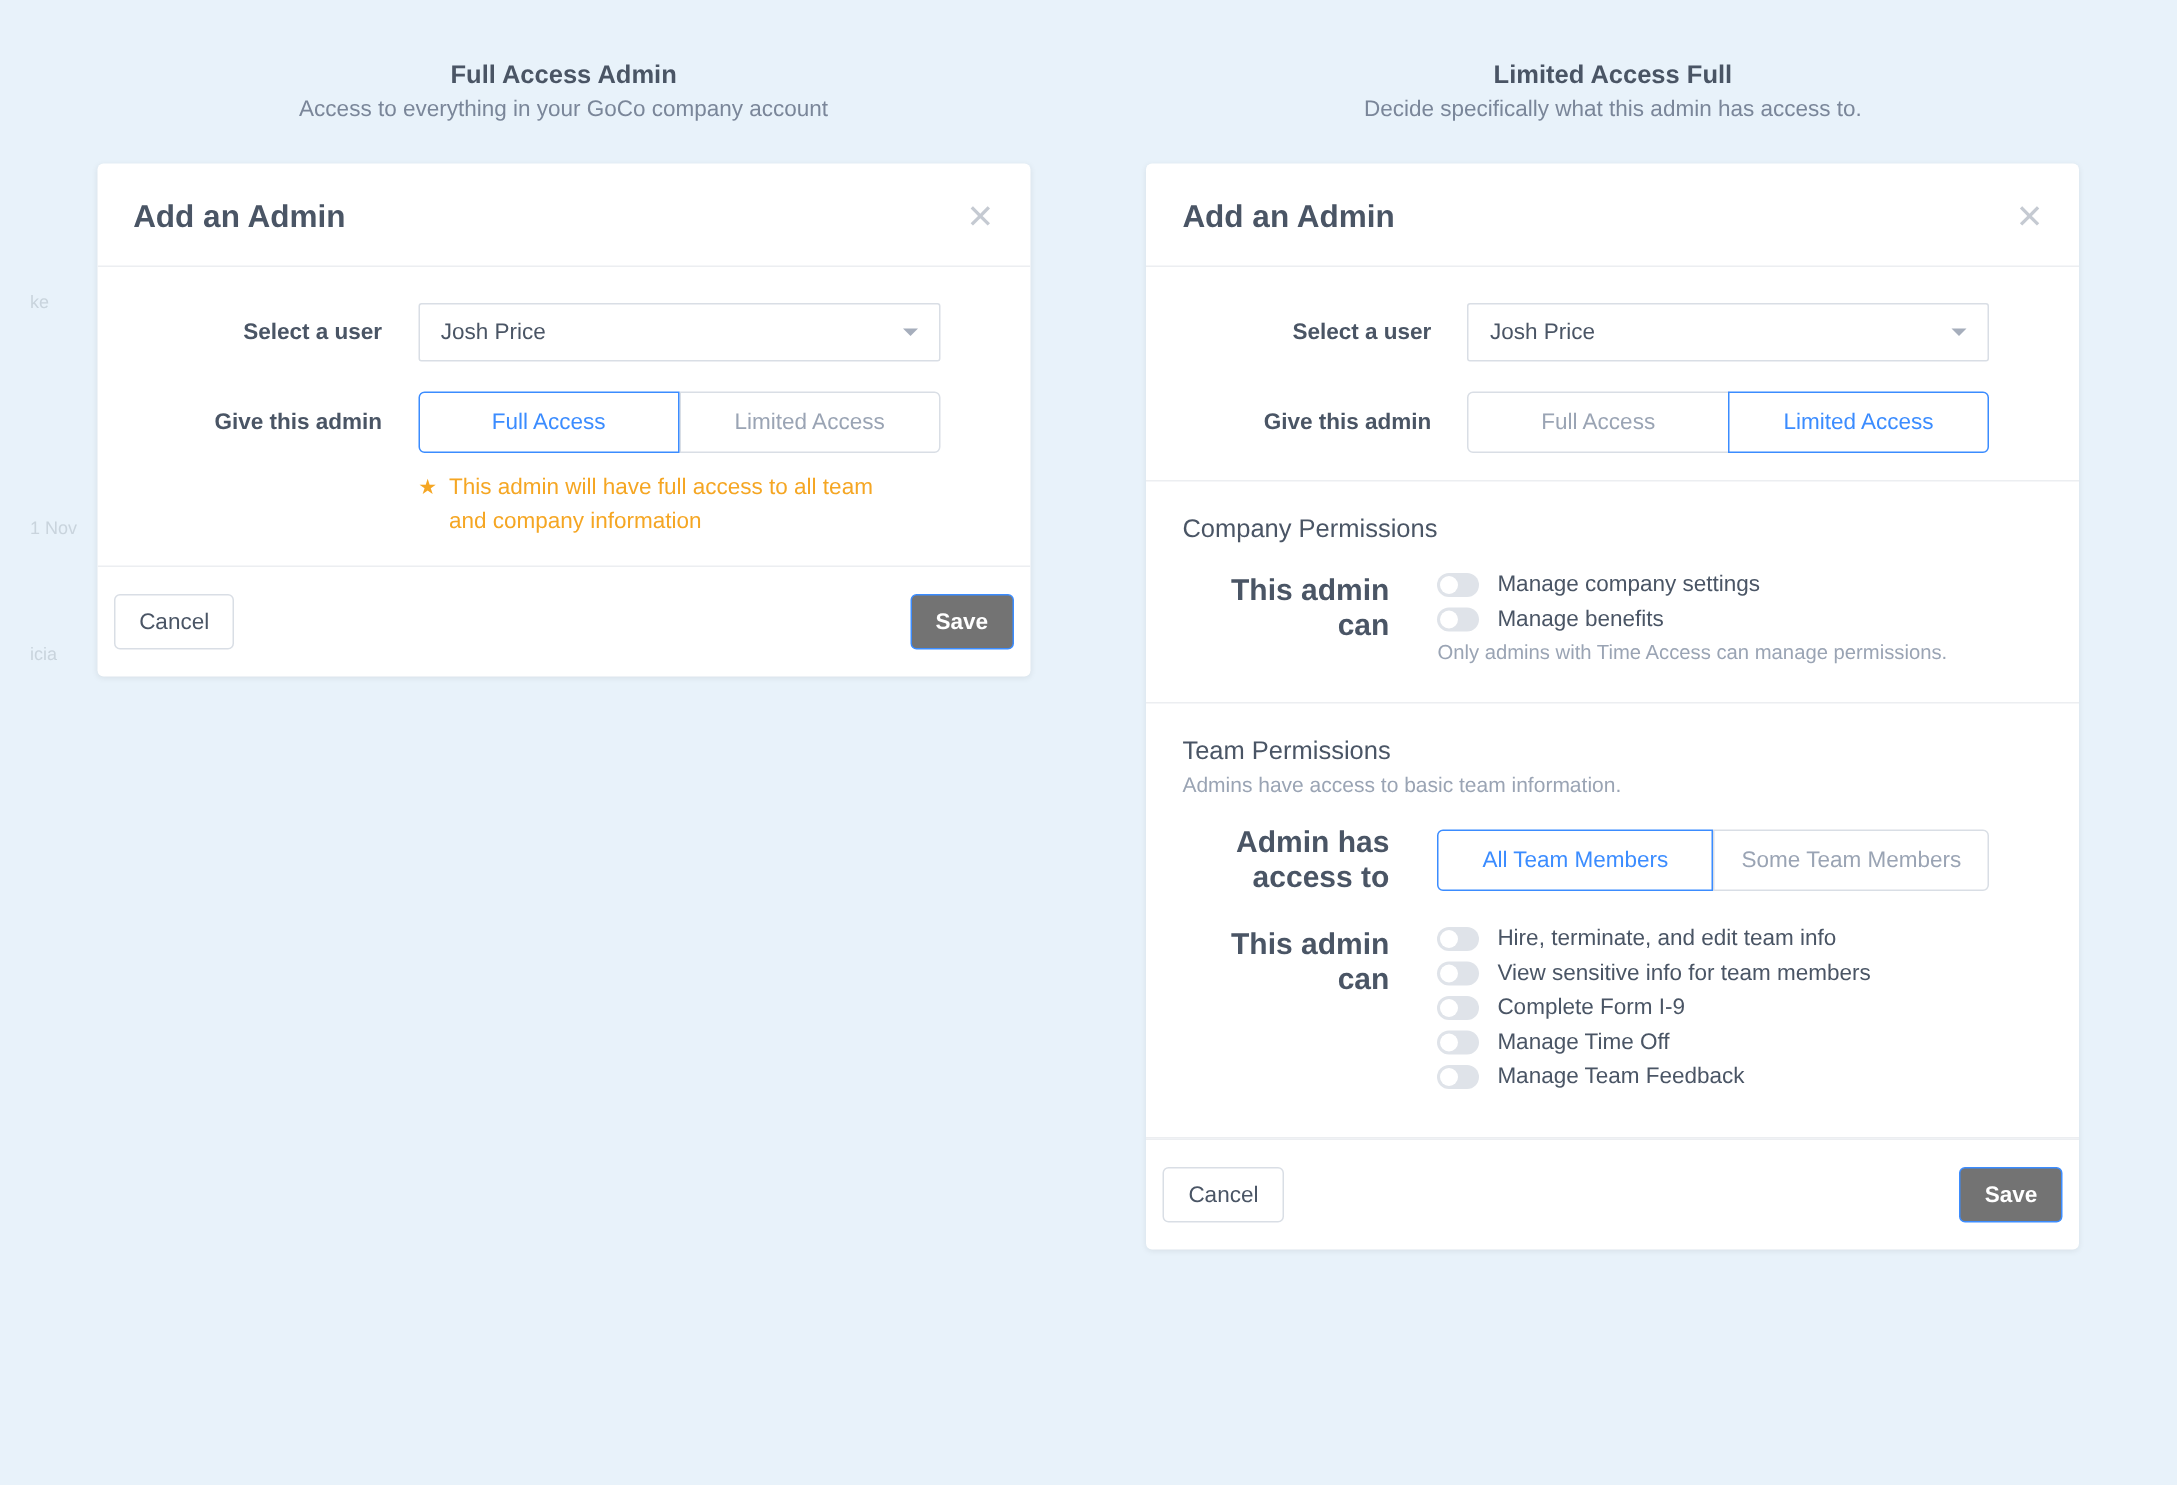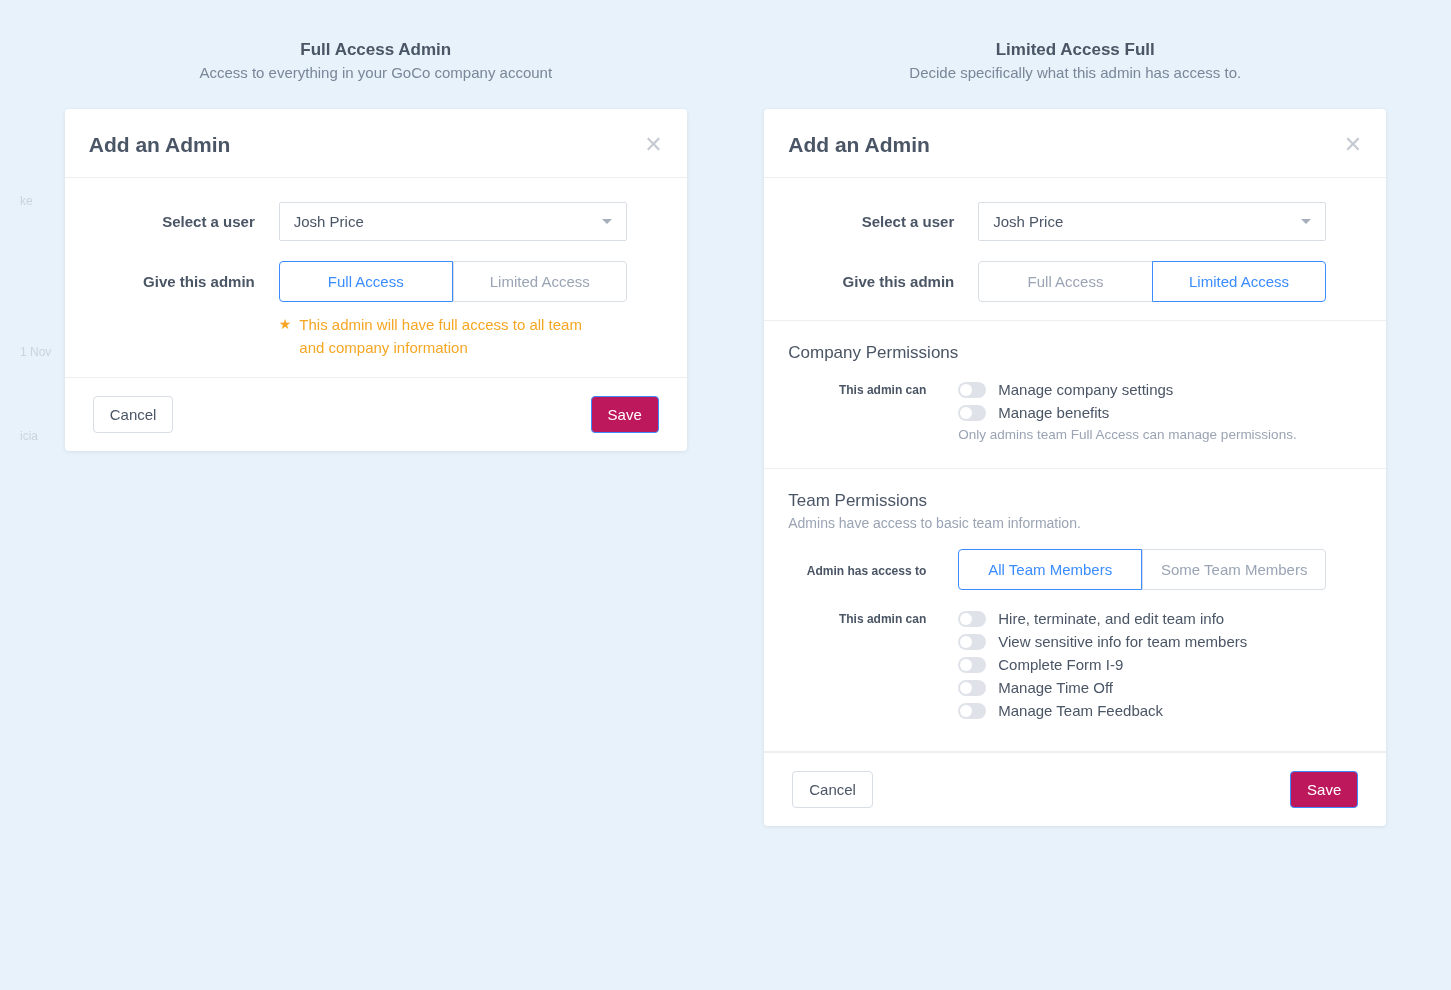--- a/index.html
+++ b/index.html
@@ -130,39 +130,39 @@
   }
   .note-text {
     font-size: 15px;
     color: #f5a623;
     line-height: 1.5;
     max-width: 300px;
   }
   .card-body.tight { padding-bottom: 18px; }
   .card-footer {
     border-top: 1px solid #eceef1;
-    padding: 18px 28px;
+    padding: 18px 11px;
     display: flex;
     justify-content: space-between;
     align-items: center;
   }
   .btn {
     padding: 9px 16px;
     border-radius: 4px;
     font-size: 15px;
     cursor: pointer;
     border: 1px solid #d9dee5;
     background: #fff;
     color: #4a5565;
   }
   .btn-primary {
-    background: #be185d;
+    background: #737373;
     border-color: #3b8cff;
     color: #fff;
-    font-weight: 400;
+    font-weight: 700;
   }
   .section-divider { border-top: 1px solid #eceef1; }
   .section {
     padding: 22px 60px 22px 24px;
   }
   .section-title {
     font-size: 17px;
     font-weight: 500;
     color: #4a5565;
     margin-bottom: 4px;
@@ -174,21 +174,21 @@
   }
   .perm-row {
     display: flex;
     align-items: flex-start;
     margin-bottom: 4px;
   }
   .perm-row .label {
     width: 170px;
     text-align: right;
     padding-right: 32px;
-    font-size: 12px;
+    font-size: 20px;
     font-weight: 600;
     color: #4a5565;
     padding-top: 2px;
   }
   .toggle-list { flex: 1; }
   .toggle-item {
     display: flex;
     align-items: center;
     margin-bottom: 6px;
   }
@@ -308,21 +308,21 @@
           <div class="label">This admin can</div>
           <div class="toggle-list">
             <div class="toggle-item">
               <div class="toggle"></div>
               <div class="toggle-label">Manage company settings</div>
             </div>
             <div class="toggle-item">
               <div class="toggle"></div>
               <div class="toggle-label">Manage benefits</div>
             </div>
-            <div class="help-text">Only admins team Full Access can manage permissions.</div>
+            <div class="help-text">Only admins with Time Access can manage permissions.</div>
           </div>
         </div>
       </div>
 
       <div class="section-divider"></div>
       <div class="section">
         <div class="section-title">Team Permissions</div>
         <div class="section-sub">Admins have access to basic team information.</div>
 
         <div class="perm-row" style="align-items:center;margin-bottom:20px">

